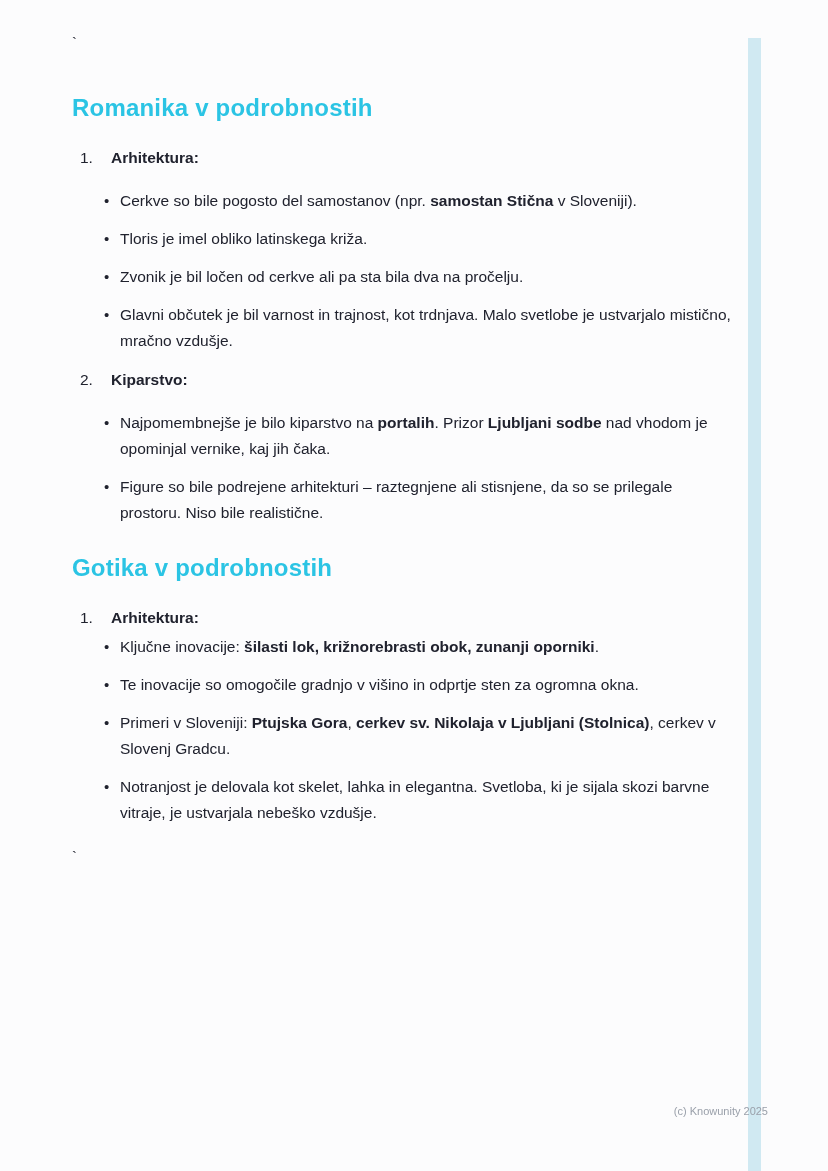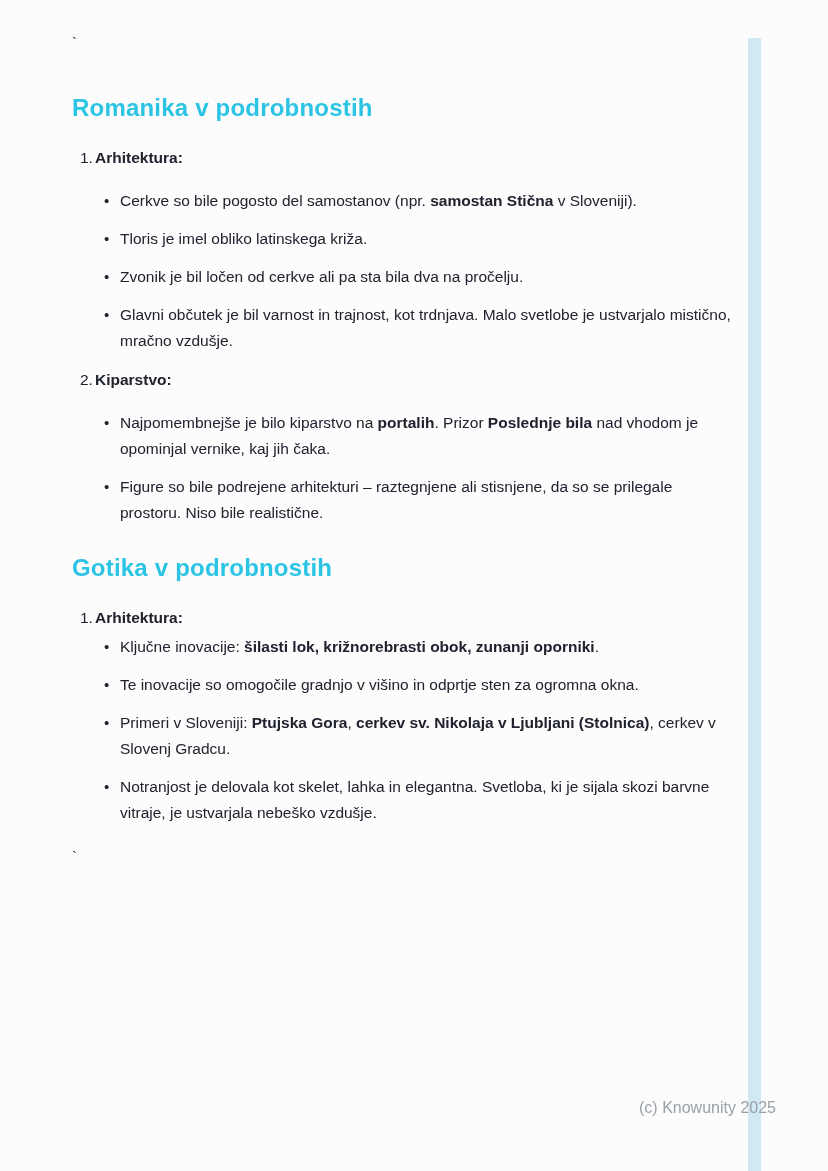--- a/index.html
+++ b/index.html
@@ -52,21 +52,21 @@
   .section-heading.second { margin-top: 30px; }
   .numbered-item {
     display: flex;
     margin: 14px 0 18px 0;
     padding-left: 8px;
     font-size: 15.5px;
     line-height: 24px;
   }
   .numbered-item.tight { margin-bottom: 4px; }
   .num { width: 15px; flex: 0 0 15px; }
-  .item-title { font-weight: 700; }
+  .item-title { font-weight: 700; margin-left: 16px; }
   .bullets {
     list-style: none;
     margin: 0 4px 10px 0;
     padding: 0 0 0 48px;
   }
   .bullet {
     position: relative;
     margin-bottom: 12px;
     font-size: 15.5px;
     line-height: 26px;
@@ -75,23 +75,23 @@
   .bullet::before {
     content: "\2022";
     position: absolute;
     left: -16px;
     top: 0;
     font-size: 15px;
   }
   .bullet-text .bold { font-weight: 700; }
   .footer {
     position: absolute;
-    right: 52px;
+    right: 60px;
     bottom: 54px;
-    font-size: 16px;
+    font-size: 11px;
     color: #9aa0aa;
     z-index: 3;
   }
 </style>
 </head>
 <body>
 
 <div class="page">
   <div class="edge-stripe"></div>
 
@@ -119,21 +119,21 @@
         <span class="bullet-text"><span>Glavni občutek je bil varnost in trajnost, kot trdnjava. Malo svetlobe je ustvarjalo mistično, mračno vzdušje.</span></span>
       </li>
     </ul>
 
     <div class="numbered-item">
       <span class="num">2.</span>
       <span class="item-title">Kiparstvo:</span>
     </div>
     <ul class="bullets">
       <li class="bullet">
-        <span class="bullet-text"><span>Najpomembnejše je bilo kiparstvo na </span><span class="bold">portalih</span><span>. Prizor </span><span class="bold">Poslednje bila</span><span> nad vhodom je opominjal vernike, kaj jih čaka.</span></span>
+        <span class="bullet-text"><span>Najpomembnejše je bilo kiparstvo na </span><span class="bold">portalih</span><span>. Prizor </span><span class="bold">Ljubljani sodbe</span><span> nad vhodom je opominjal vernike, kaj jih čaka.</span></span>
       </li>
       <li class="bullet">
         <span class="bullet-text"><span>Figure so bile podrejene arhitekturi – raztegnjene ali stisnjene, da so se prilegale prostoru. Niso bile realistične.</span></span>
       </li>
     </ul>
 
     <h2 class="section-heading second">Gotika v podrobnostih</h2>
 
     <div class="numbered-item tight">
       <span class="num">1.</span>

